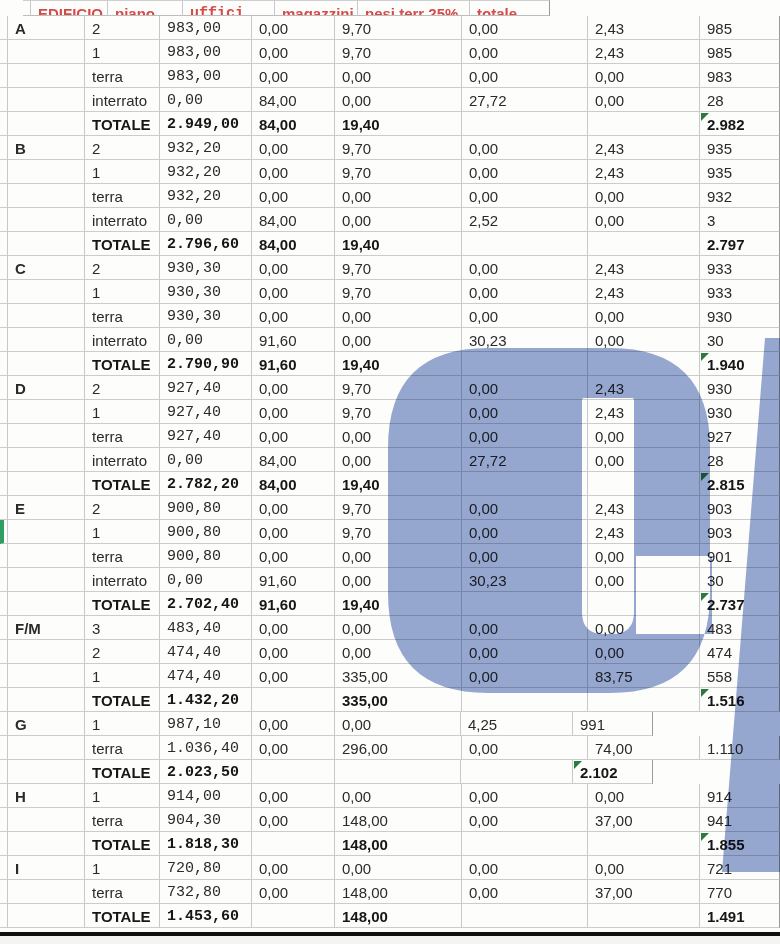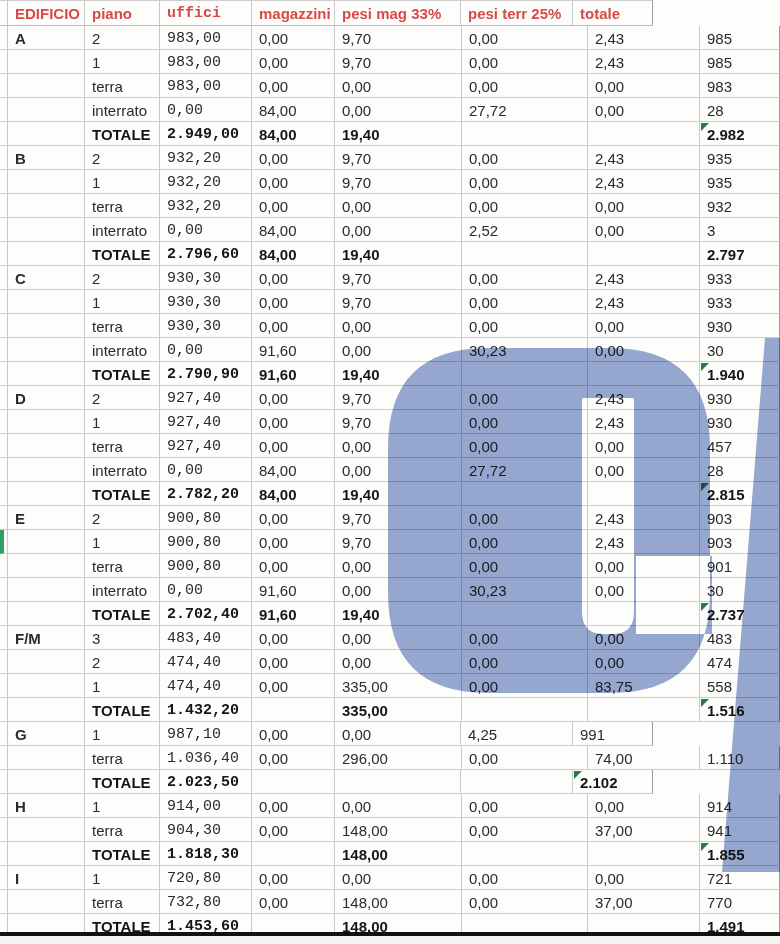--- a/index.html
+++ b/index.html
@@ -6,21 +6,21 @@
   #sheet{
     position:relative;
     width:780px;height:944px;
     background:#fdfdfc;
     font-family:"Liberation Sans","DejaVu Sans",sans-serif;
     overflow:hidden;
     box-sizing:border-box;
   }
   .grid{position:absolute;top:0;left:0;width:780px;}
   .row{display:flex;height:24px;box-sizing:border-box;}
-  .row.header{height:26px;}
+  .row.header{height:16px;margin-left:23px;}
   .cell{
     box-sizing:border-box;
     border-right:1px solid #c9c9c9;
     border-bottom:1px solid #cccccc;
     padding:3px 0 0 7px;
     font-size:15px;
     color:#2a2a2a;
     white-space:nowrap;
     overflow:hidden;
     position:relative;
@@ -72,21 +72,20 @@
 <body>
 
 <div id="sheet">
   <div class="grid" id="grid">
       <div class="row header">
         <div class="cell c0"></div>
         <div class="cell c1">EDIFICIO</div>
         <div class="cell c2">piano</div>
         <div class="cell c3">uffici</div>
         <div class="cell c4">magazzini</div>
-        <div class="cell c6">pesi mag 33%</div>
         <div class="cell c7">pesi terr 25%</div>
         <div class="cell c8">totale</div>
       </div>
       <div class="row data">
         <div class="cell c0"></div>
         <div class="cell c1">A</div>
         <div class="cell c2">2</div>
         <div class="cell c3">983,00</div>
         <div class="cell c4">0,00</div>
         <div class="cell c5">9,70</div>
@@ -272,21 +271,21 @@
       </div>
       <div class="row data">
         <div class="cell c0"></div>
         <div class="cell c1"></div>
         <div class="cell c2">terra</div>
         <div class="cell c3">927,40</div>
         <div class="cell c4">0,00</div>
         <div class="cell c5">0,00</div>
         <div class="cell c6">0,00</div>
         <div class="cell c7">0,00</div>
-        <div class="cell c8">457</div>
+        <div class="cell c8">927</div>
       </div>
       <div class="row data">
         <div class="cell c0"></div>
         <div class="cell c1"></div>
         <div class="cell c2">interrato</div>
         <div class="cell c3">0,00</div>
         <div class="cell c4">84,00</div>
         <div class="cell c5">0,00</div>
         <div class="cell c6">27,72</div>
         <div class="cell c7">0,00</div>

